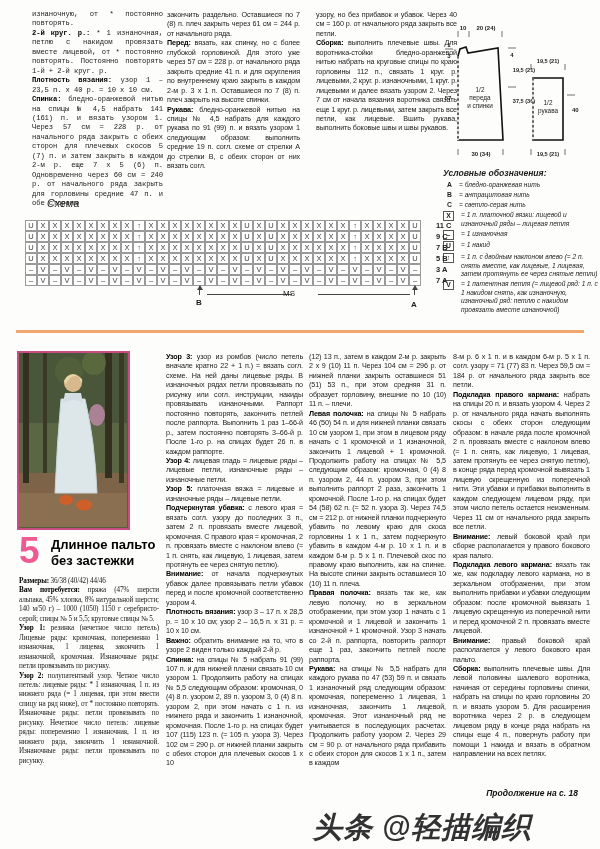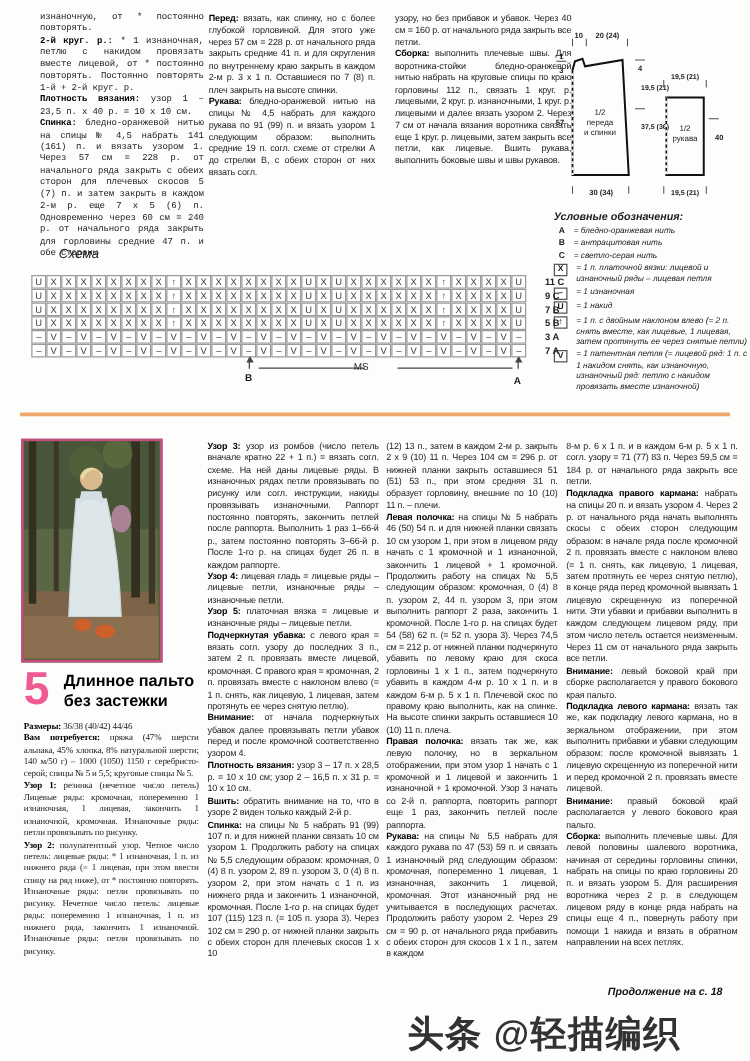--- a/index.html
+++ b/index.html
@@ -35,37 +35,38 @@
   .rule{position:absolute;left:16px;top:330px;width:568px;height:2.5px;background:#f0a76e;}
   
   .photo{position:absolute;left:17px;top:351px;width:113px;height:179px;
          border:2.5px solid #c84b82;box-sizing:border-box;background:#55603f;}
   
   .art-num{position:absolute;left:19px;top:533px;font-size:37px;font-weight:bold;color:#ef5a92;
            line-height:36px;}
   .art-title{position:absolute;left:51px;top:537px;font-size:13px;font-weight:bold;line-height:15.5px;color:#000;}
   
   .continued{position:absolute;right:22px;top:788px;font-size:8.5px;font-weight:bold;font-style:italic;color:#111;}
-  .watermark{position:absolute;left:326px;top:808px;font-size:29px;font-weight:bold;color:#323232;
-             letter-spacing:1px;white-space:nowrap;}
+  .watermark{position:absolute;left:313px;top:808px;font-size:29px;font-weight:bold;color:#323232;
+             letter-spacing:1px;white-space:nowrap;font-style:italic;}
   
   svg text{font-family:"Liberation Sans",sans-serif;fill:#222;}
 </style>
 </head>
 <body>
 
 <div class="page">
 
   <div class="tcol" style="left:32px;top:10px;width:131px;font-family:Liberation Mono, monospace;">
       <p>изнаночную, от * постоянно повторять.</p>
       <p><b>2-й круг. р.:</b> * 1 изнаночная, петлю с накидом провязать вместе лицевой, от * постоянно повторять. Постоянно повторять 1-й + 2-й круг. р.</p>
       <p><b>Плотность вязания:</b> узор 1 – 23,5 п. х 40 р. = 10 х 10 см.</p>
       <p><b>Спинка:</b> бледно-оранжевой нитью на спицы № 4,5 набрать 141 (161) п. и вязать узором 1. Через 57 см = 228 р. от начального ряда закрыть с обеих сторон для плечевых скосов 5 (7) п. и затем закрыть в каждом 2-м р. еще 7 х 5 (6) п. Одновременно через 60 см = 240 р. от начального ряда закрыть для горловины средние 47 п. и обе стороны</p>
     </div>
   <div class="tcol" style="left:167px;top:10px;width:133px;">
+      <p>закончить раздельно. Оставшиеся по 7 (8) п. плеч закрыть через 61 см = 244 р. от начального ряда.</p>
       <p><b>Перед:</b> вязать, как спинку, но с более глубокой горловиной. Для этого уже через 57 см = 228 р. от начального ряда закрыть средние 41 п. и для скругления по внутреннему краю закрыть в каждом 2-м р. 3 х 1 п. Оставшиеся по 7 (8) п. плеч закрыть на высоте спинки.</p>
       <p><b>Рукава:</b> бледно-оранжевой нитью на спицы № 4,5 набрать для каждого рукава по 91 (99) п. и вязать узором 1 следующим образом: выполнить средние 19 п. согл. схеме от стрелки А до стрелки В, с обеих сторон от них вязать согл.</p>
     </div>
   <div class="tcol" style="left:316px;top:10px;width:141px;">
       <p>узору, но без прибавок и убавок. Через 40 см = 160 р. от начального ряда закрыть все петли.</p>
       <p><b>Сборка:</b> выполнить плечевые швы. Для воротника-стойки бледно-оранжевой нитью набрать на круговые спицы по краю горловины 112 п., связать 1 круг. р. лицевыми, 2 круг. р. изнаночными, 1 круг. р. лицевыми и далее вязать узором 2. Через 7 см от начала вязания воротника связать еще 1 круг. р. лицевыми, затем закрыть все петли, как лицевые. Вшить рукава, выполнить боковые швы и швы рукавов.</p>
     </div>
 
   <svg style="position:absolute;left:440px;top:0;" width="160" height="162" viewBox="0 0 160 162">
 
@@ -417,21 +418,21 @@
       <p><b>Узор 1:</b> резинка (нечетное число петель) Лицевые ряды: кромочная, попеременно 1 изнаночная, 1 лицевая, закончить 1 изнаночной, кромочная. Изнаночные ряды: петли провязывать по рисунку.</p>
       <p><b>Узор 2:</b> полупатентный узор. Четное число петель: лицевые ряды: * 1 изнаночная, 1 п. из нижнего ряда (= 1 лицевая, при этом ввести спицу на ряд ниже), от * постоянно повторять. Изнаночные ряды: петли провязывать по рисунку. Нечетное число петель: лицевые ряды: попеременно 1 изнаночная, 1 п. из нижнего ряда, закончить 1 изнаночной. Изнаночные ряды: петли провязывать по рисунку.</p>
     </div>
   <div class="tcol" style="left:166px;top:352px;width:137px;">
       <p><b>Узор 3:</b> узор из ромбов (число петель вначале кратно 22 + 1 п.) = вязать согл. схеме. На ней даны лицевые ряды. В изнаночных рядах петли провязывать по рисунку или согл. инструкции, накиды провязывать изнаночными. Раппорт постоянно повторять, закончить петлей после раппорта. Выполнить 1 раз 1–66-й р., затем постоянно повторять 3–66-й р. После 1-го р. на спицах будет 26 п. в каждом раппорте.</p>
       <p><b>Узор 4:</b> лицевая гладь = лицевые ряды – лицевые петли, изнаночные ряды – изнаночные петли.</p>
       <p><b>Узор 5:</b> платочная вязка = лицевые и изнаночные ряды – лицевые петли.</p>
       <p><b>Подчеркнутая убавка:</b> с левого края = вязать согл. узору до последних 3 п., затем 2 п. провязать вместе лицевой, кромочная. С правого края = кромочная, 2 п. провязать вместе с наклоном влево (= 1 п. снять, как лицевую, 1 лицевая, затем протянуть ее через снятую петлю).</p>
       <p><b>Внимание:</b> от начала подчеркнутых убавок далее провязывать петли убавок перед и после кромочной соответственно узором 4.</p>
       <p><b>Плотность вязания:</b> узор 3 – 17 п. х 28,5 р. = 10 х 10 см; узор 2 – 16,5 п. х 31 р. = 10 х 10 см.</p>
-      <p><b>Вшить:</b> обратить внимание на то, что в узоре 2 виден только каждый 2-й р.</p>
+      <p><b>Важно:</b> обратить внимание на то, что в узоре 2 виден только каждый 2-й р.</p>
       <p><b>Спинка:</b> на спицы № 5 набрать 91 (99) 107 п. и для нижней планки связать 10 см узором 1. Продолжить работу на спицах № 5,5 следующим образом: кромочная, 0 (4) 8 п. узором 2, 89 п. узором 3, 0 (4) 8 п. узором 2, при этом начать с 1 п. из нижнего ряда и закончить 1 изнаночной, кромочная. После 1-го р. на спицах будет 107 (115) 123 п. (= 105 п. узора 3). Через 102 см = 290 р. от нижней планки закрыть с обеих сторон для плечевых скосов 1 х 10</p>
     </div>
   <div class="tcol" style="left:309px;top:352px;width:137px;">
       <p>(12) 13 п., затем в каждом 2-м р. закрыть 2 х 9 (10) 11 п. Через 104 см = 296 р. от нижней планки закрыть оставшиеся 51 (51) 53 п., при этом средняя 31 п. образует горловину, внешние по 10 (10) 11 п. – плечи.</p>
       <p><b>Левая полочка:</b> на спицы № 5 набрать 46 (50) 54 п. и для нижней планки связать 10 см узором 1, при этом в лицевом ряду начать с 1 кромочной и 1 изнаночной, закончить 1 лицевой + 1 кромочной. Продолжить работу на спицах № 5,5 следующим образом: кромочная, 0 (4) 8 п. узором 2, 44 п. узором 3, при этом выполнить раппорт 2 раза, закончить 1 кромочной. После 1-го р. на спицах будет 54 (58) 62 п. (= 52 п. узора 3). Через 74,5 см = 212 р. от нижней планки подчеркнуто убавить по левому краю для скоса горловины 1 х 1 п., затем подчеркнуто убавить в каждом 4-м р. 10 х 1 п. и в каждом 6-м р. 5 х 1 п. Плечевой скос по правому краю выполнить, как на спинке. На высоте спинки закрыть оставшиеся 10 (10) 11 п. плеча.</p>
       <p><b>Правая полочка:</b> вязать так же, как левую полочку, но в зеркальном отображении, при этом узор 1 начать с 1 кромочной и 1 лицевой и закончить 1 изнаночной + 1 кромочной. Узор 3 начать со 2-й п. раппорта, повторить раппорт еще 1 раз, закончить петлей после раппорта.</p>
       <p><b>Рукава:</b> на спицы № 5,5 набрать для каждого рукава по 47 (53) 59 п. и связать 1 изнаночный ряд следующим образом: кромочная, попеременно 1 лицевая, 1 изнаночная, закончить 1 лицевой, кромочная. Этот изнаночный ряд не учитывается в последующих расчетах. Продолжить работу узором 2. Через 29 см = 90 р. от начального ряда прибавить с обеих сторон для скосов 1 х 1 п., затем в каждом</p>
     </div>
   <div class="tcol" style="left:453px;top:352px;width:137px;">
       <p>8-м р. 6 х 1 п. и в каждом 6-м р. 5 х 1 п. согл. узору = 71 (77) 83 п. Через 59,5 см = 184 р. от начального ряда закрыть все петли.</p>

